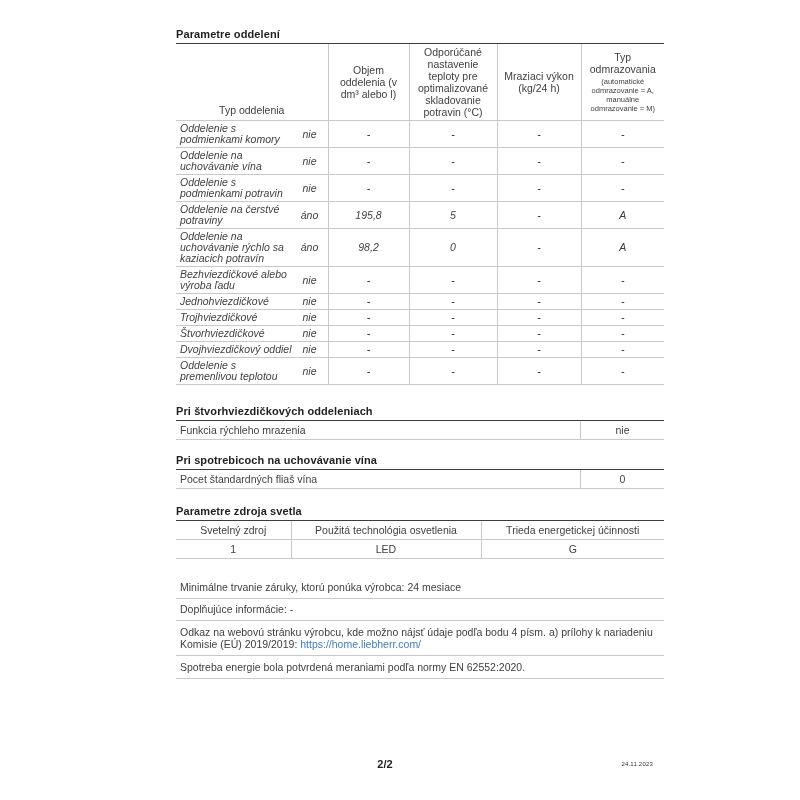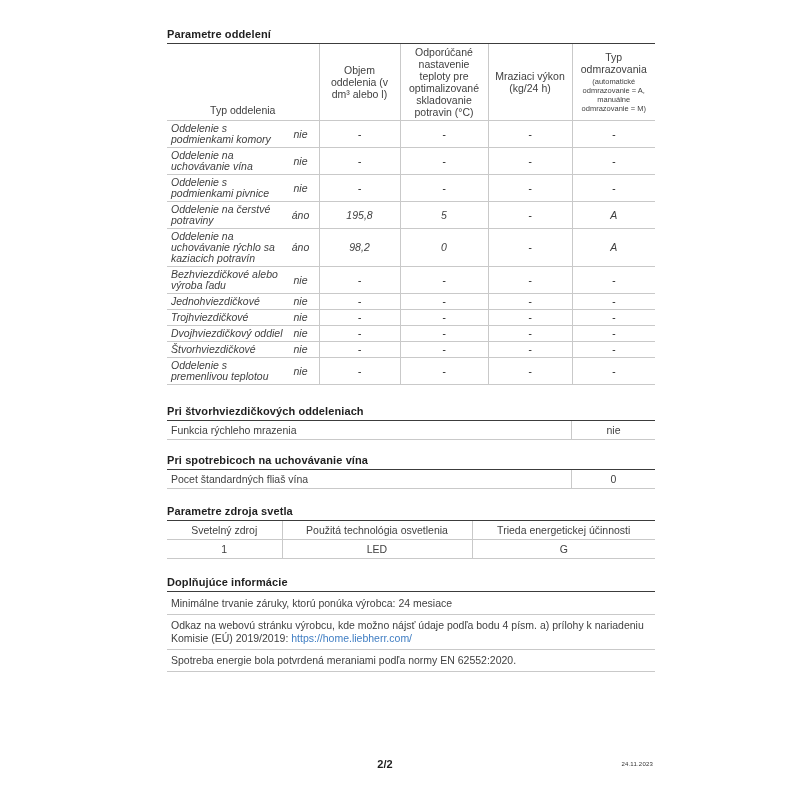--- a/index.html
+++ b/index.html
@@ -3,21 +3,21 @@
 <meta charset="utf-8">
 <style>
   * { margin:0; padding:0; box-sizing:border-box; }
   html,body { width:800px; height:800px; background:#ffffff; }
   body {
     font-family:"Liberation Sans", sans-serif;
     color:var(--text, #3f3f3f);
     position:relative;
     overflow:hidden;
   }
-  .content { position:absolute; left:167px; top:28px; width:488px; }
+  .content { position:absolute; left:176px; top:28px; width:488px; }
 
   .sec-title {
     font-size:11px; font-weight:bold; color:var(--title-text, #1f1f1f);
     padding-bottom:3px; border-bottom:1px solid var(--border-dark, #3c3c3c);
     letter-spacing:.1px;
   }
 
   
   table { border-collapse:collapse; width:100%; table-layout:fixed; }
   .ctable { font-size:10.5px; line-height:11px; color:var(--text,#3f3f3f); }
@@ -110,21 +110,21 @@
               </div>
             </td>
           <td>-</td>
           <td>-</td>
           <td>-</td>
           <td>-</td>
         </tr>
         <tr>
           <td class="cell-first">
               <div class="first-flex">
-                <span class="lab">Oddelenie s podmienkami pivnice</span>
+                <span class="lab">Oddelenie s podmienkami potravin</span>
                 <span class="pres">nie</span>
               </div>
             </td>
           <td>-</td>
           <td>-</td>
           <td>-</td>
           <td>-</td>
         </tr>
         <tr>
           <td class="cell-first">
@@ -182,33 +182,33 @@
               </div>
             </td>
           <td>-</td>
           <td>-</td>
           <td>-</td>
           <td>-</td>
         </tr>
         <tr>
           <td class="cell-first">
               <div class="first-flex">
+                <span class="lab">Štvorhviezdičkové</span>
+                <span class="pres">nie</span>
+              </div>
+            </td>
+          <td>-</td>
+          <td>-</td>
+          <td>-</td>
+          <td>-</td>
+        </tr>
+        <tr>
+          <td class="cell-first">
+              <div class="first-flex">
                 <span class="lab">Dvojhviezdičkový oddiel</span>
-                <span class="pres">nie</span>
-              </div>
-            </td>
-          <td>-</td>
-          <td>-</td>
-          <td>-</td>
-          <td>-</td>
-        </tr>
-        <tr>
-          <td class="cell-first">
-              <div class="first-flex">
-                <span class="lab">Štvorhviezdičkové</span>
                 <span class="pres">nie</span>
               </div>
             </td>
           <td>-</td>
           <td>-</td>
           <td>-</td>
           <td>-</td>
         </tr>
         <tr>
           <td class="cell-first">
@@ -259,22 +259,22 @@
         <tr>
           <td>1</td>
           <td>LED</td>
           <td>G</td>
         </tr>
       </tbody>
     </table>
   </section>
 
   <section class="mt-d">
-    <div class="sec-title">Doplňujúce informácie</div>
     <div class="info-row">Minimálne trvanie záruky, ktorú ponúka výrobca: 24 mesiace</div>
+    <div class="info-row">Doplňujúce informácie: -</div>
     <div class="info-row">
       <span>Odkaz na webovú stránku výrobcu, kde možno nájsť údaje podľa bodu 4 písm. a) prílohy k nariadeniu Komisie (EÚ) 2019/2019: </span><a href="#" class="info-link">https://home.liebherr.com/</a>
     </div>
     <div class="info-row">Spotreba energie bola potvrdená meraniami podľa normy EN 62552:2020.</div>
   </section>
 
 </div>
 
 <div class="page-number">2/2</div>
 <div class="doc-date">24.11.2023</div>

